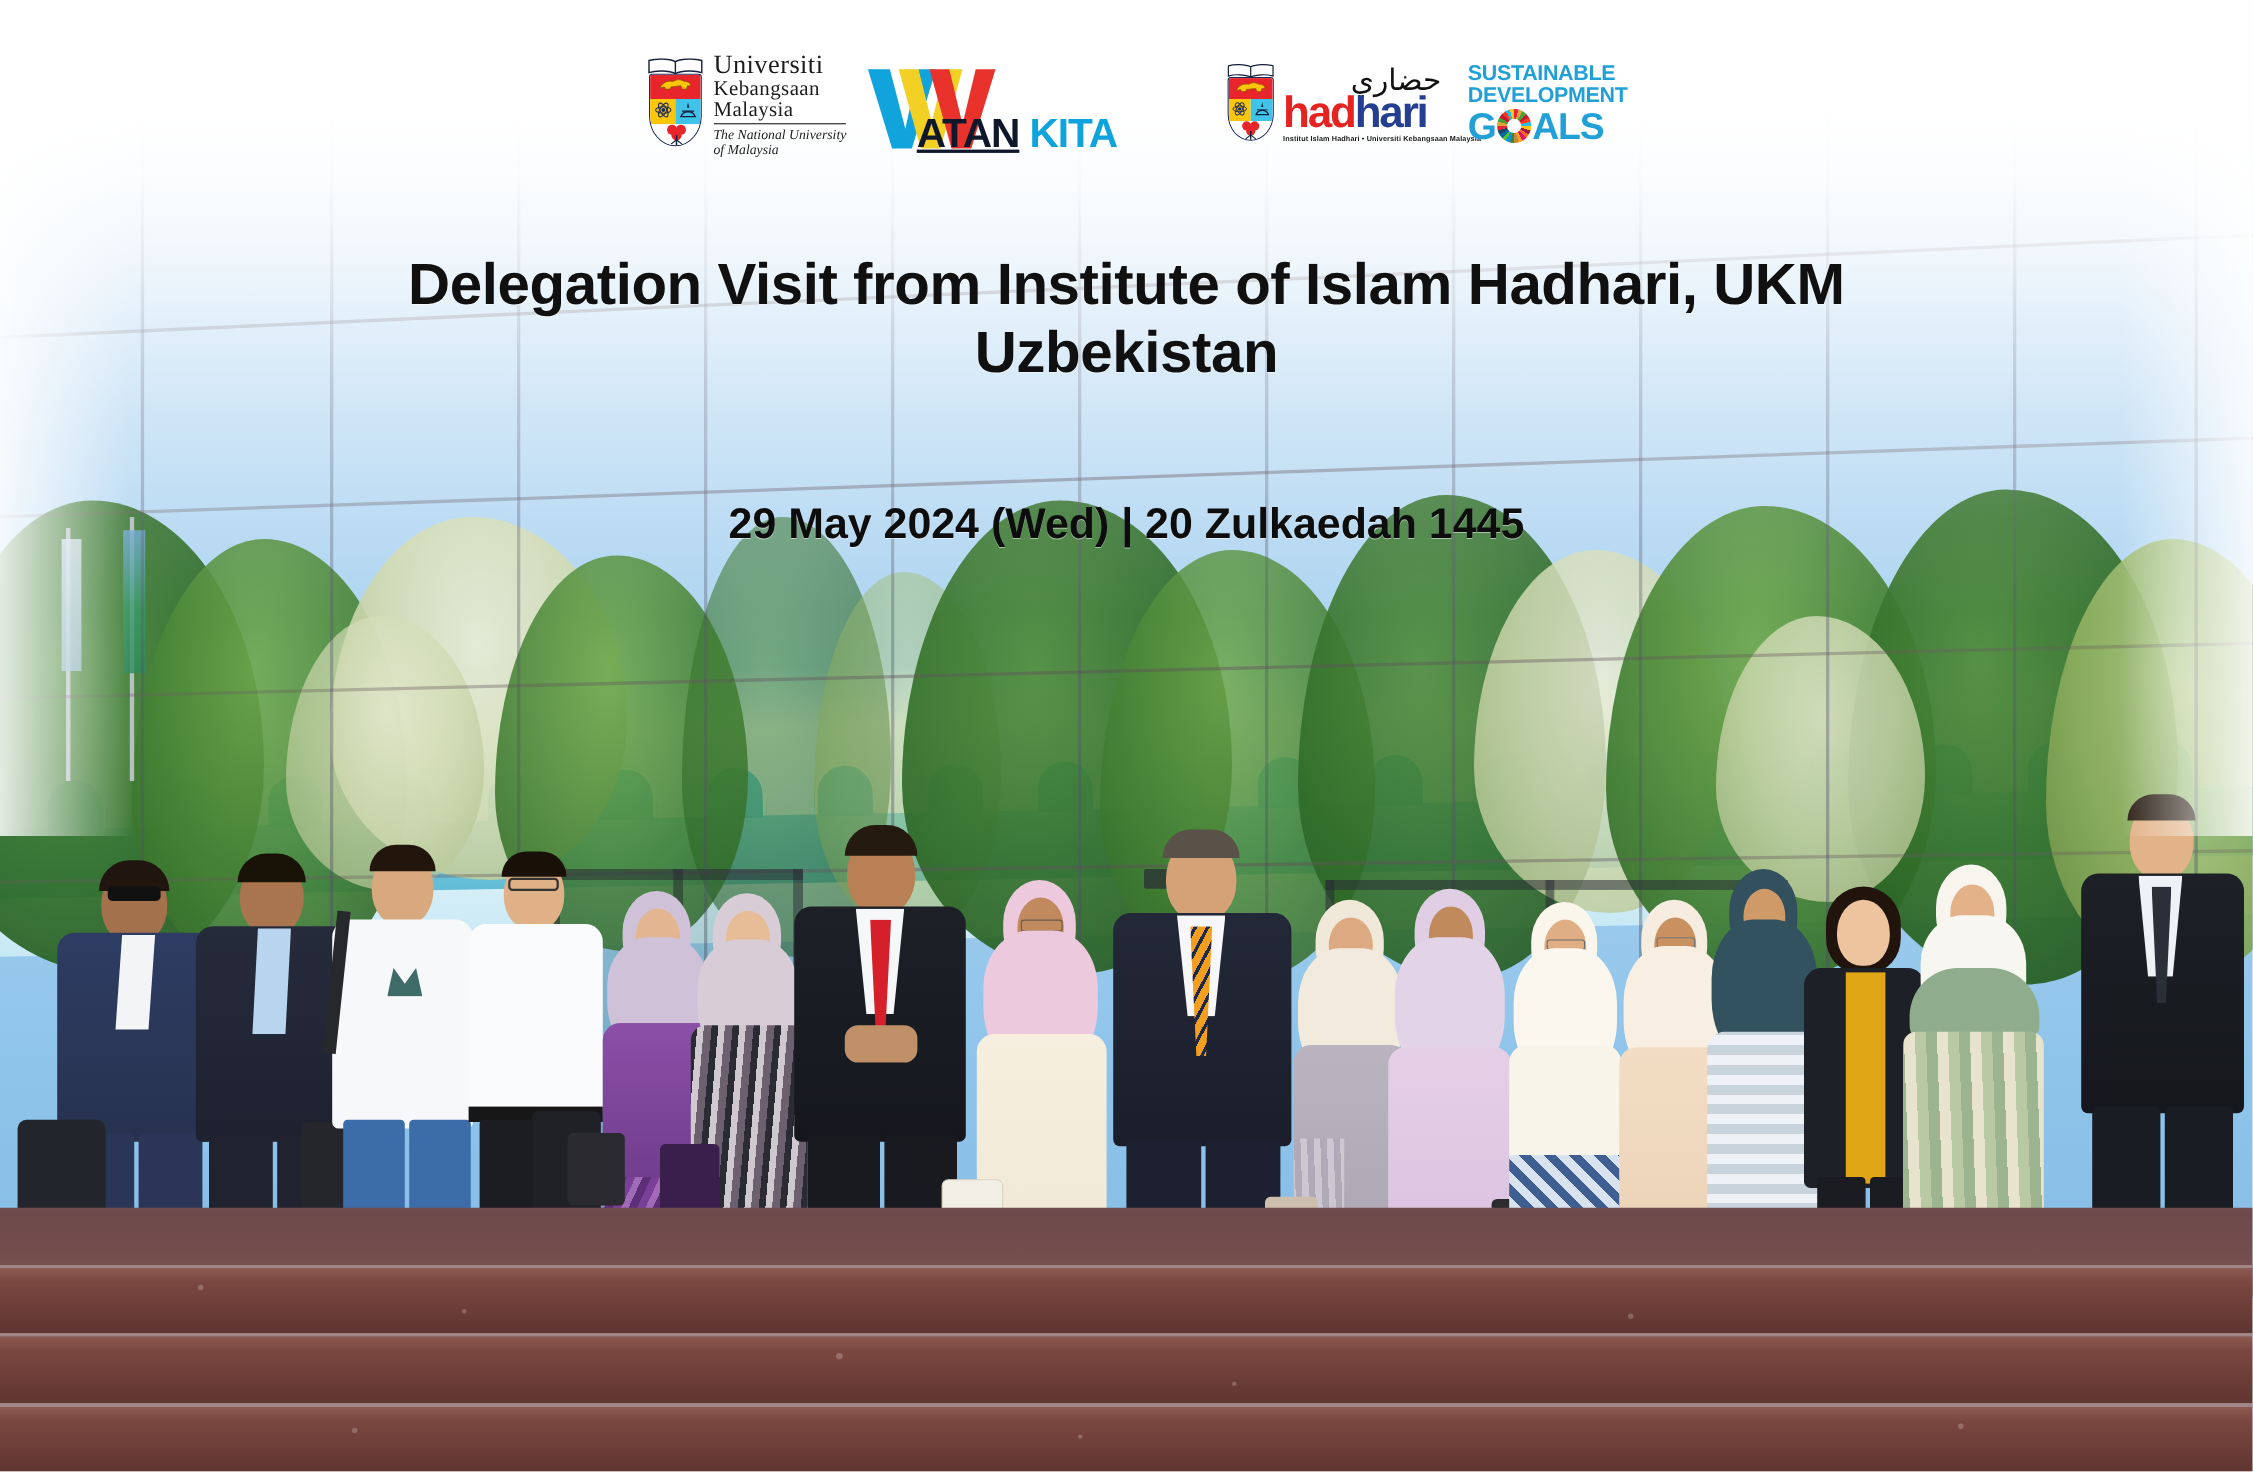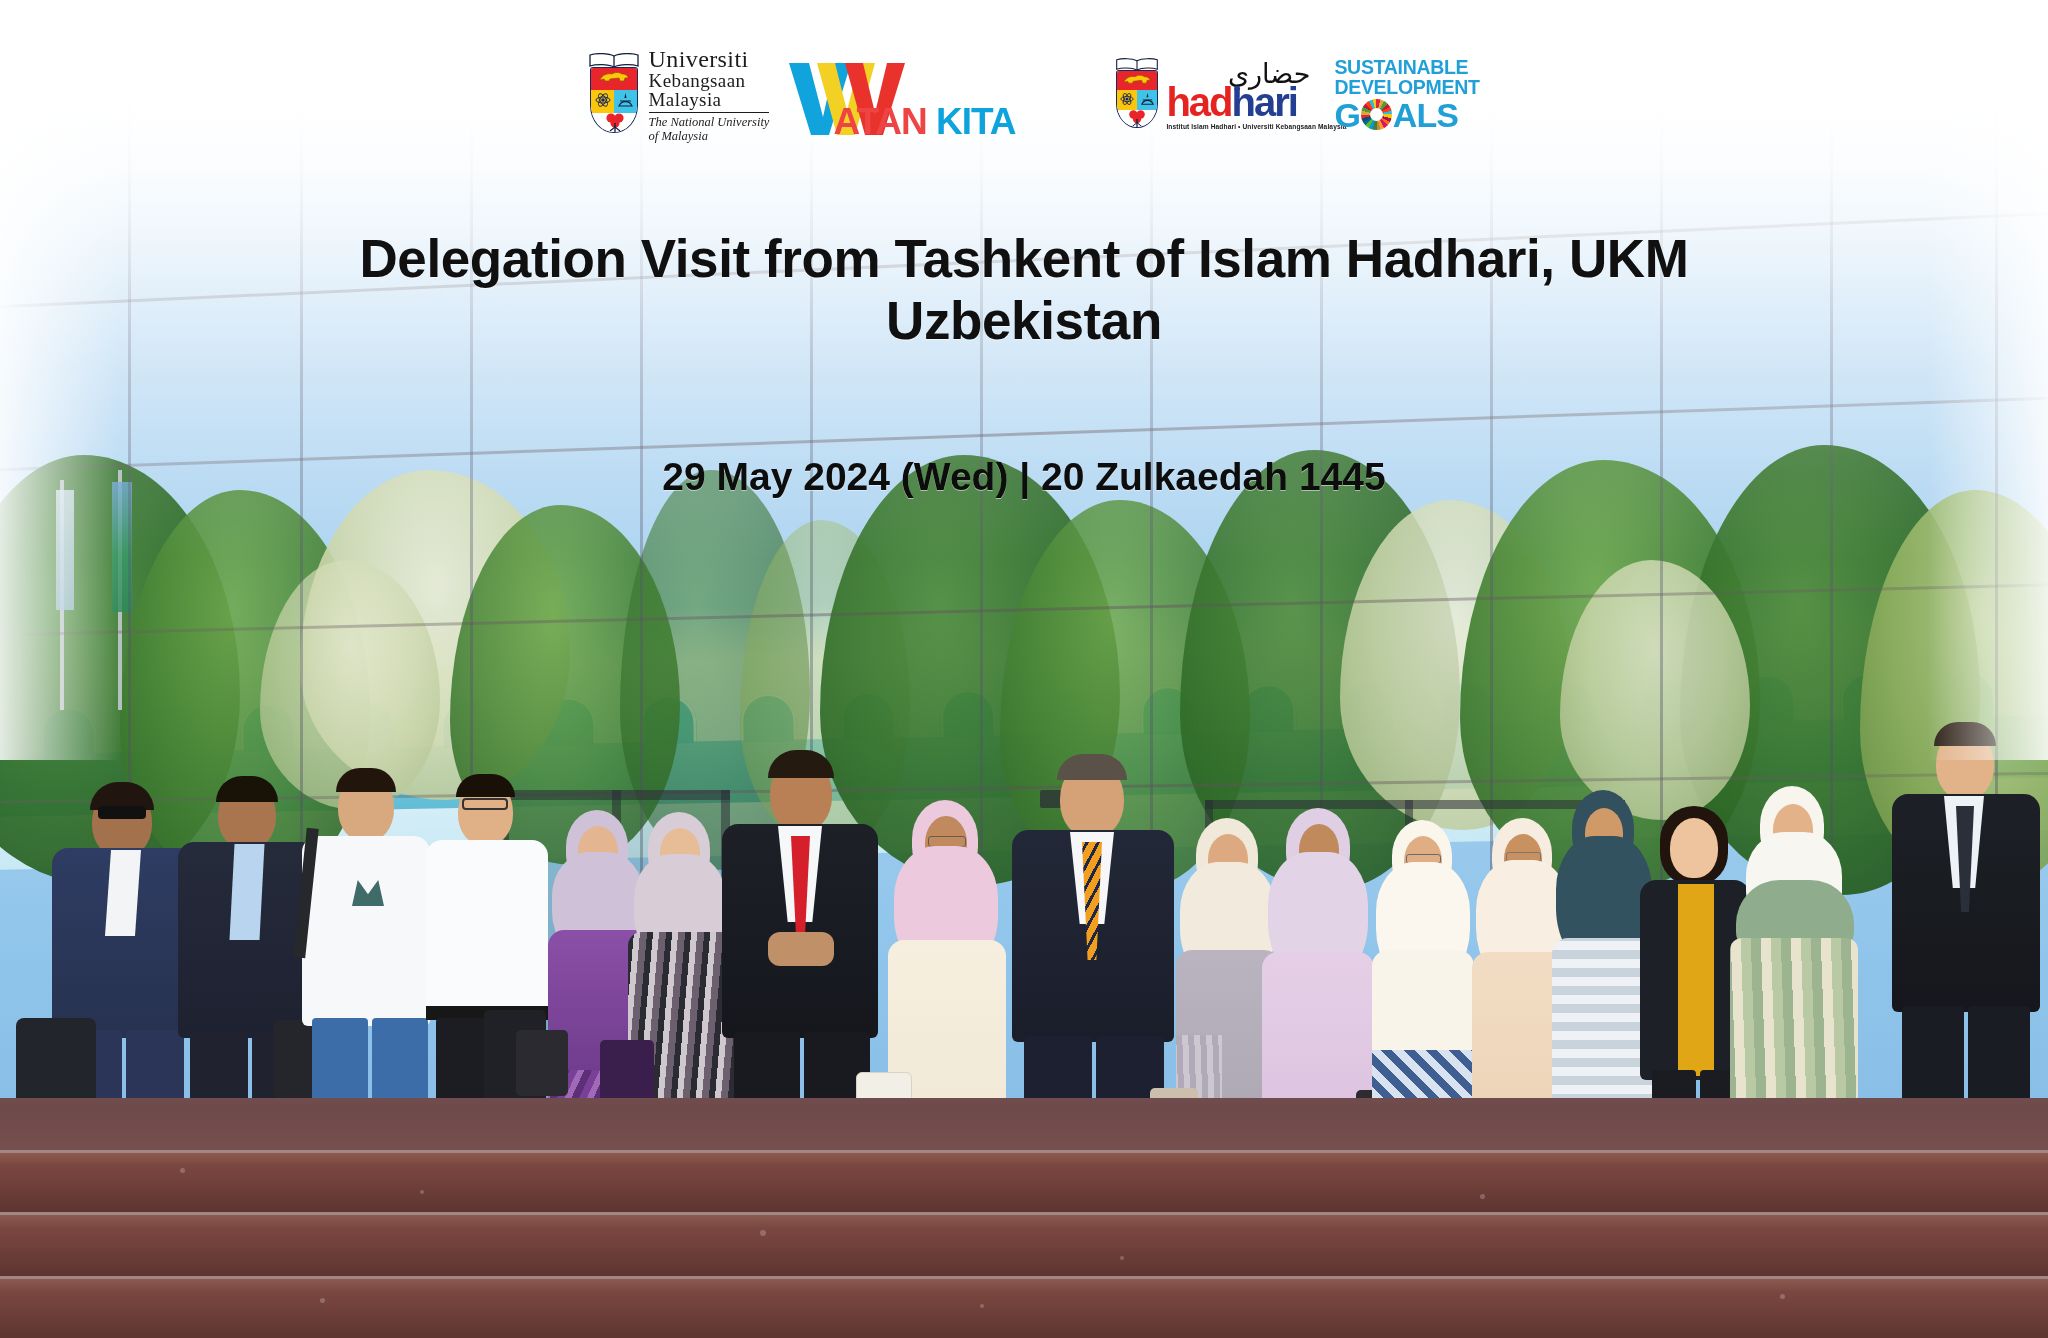--- a/index.html
+++ b/index.html
@@ -115,21 +115,21 @@
   .ukm-text .l2 { font-family:"Liberation Serif", serif; font-style:italic; font-size:12.5px; color:#1c1c1c; line-height:1.12; }
 
   
   .watan { position:relative; width:308px; height:88px; flex:0 0 auto; }
   .wk-w { position:absolute; left:0; top:10px; width:128px; height:76px; }
   .wk-right { position:absolute; left:90px; top:8px; }
   .wk-naratif { font-size:17.5px; font-weight:bold; letter-spacing:2.6px; color:#141414; }
   .wk-univ { font-size:30px; font-weight:bold; letter-spacing:-.5px; color:#FFD100; line-height:.98;
              -webkit-text-stroke:.6px #ffd100; }
   .wk-atan { position:absolute; left:46px; top:52px; font-size:37px; font-weight:bold; letter-spacing:-1px; line-height:1; }
-  .wk-atan .a { color:#ef4444; }
+  .wk-atan .a { color:#0f172a;text-decoration:underline; }
   .wk-atan .k { color:#0FA3DD; }
 
   
   .hadhari { position:relative; display:flex; align-items:center; gap:5px; flex:0 0 auto; }
   .hadhari-txt { position:relative; width:150px; }
   .arabic { font-family:"DejaVu Sans", sans-serif; font-size:27px; color:#111; line-height:1;
             text-align:right; padding-right:6px; letter-spacing:-1px; }
   .hadhari-word { font-size:40px; font-weight:bold; line-height:.92; letter-spacing:-2px; margin-top:-3px; }
   .hadhari-word .red { color:#E52421; }
   .hadhari-word .blue { color:#243E92; }
@@ -586,19 +586,19 @@
       <div class="s2">DEVELOPMENT</div>
       <div class="s3">
         <span>G</span>
         <span class="sdg-wheel"></span>
         <span>ALS</span>
       </div>
     </div>
   </div>
 
   <div class="headline">
-    <span class="ln">Delegation Visit from Tashkent of Islam Hadhari, UKM</span>
+    <span class="ln">Delegation Visit from Institute of Islam Hadhari, UKM</span>
     <span class="ln">Uzbekistan</span>
   </div>
 
   <div class="dateline">29 May 2024 (Wed) |  20 Zulkaedah 1445</div>
 
 </div>
 
 </body></html>

